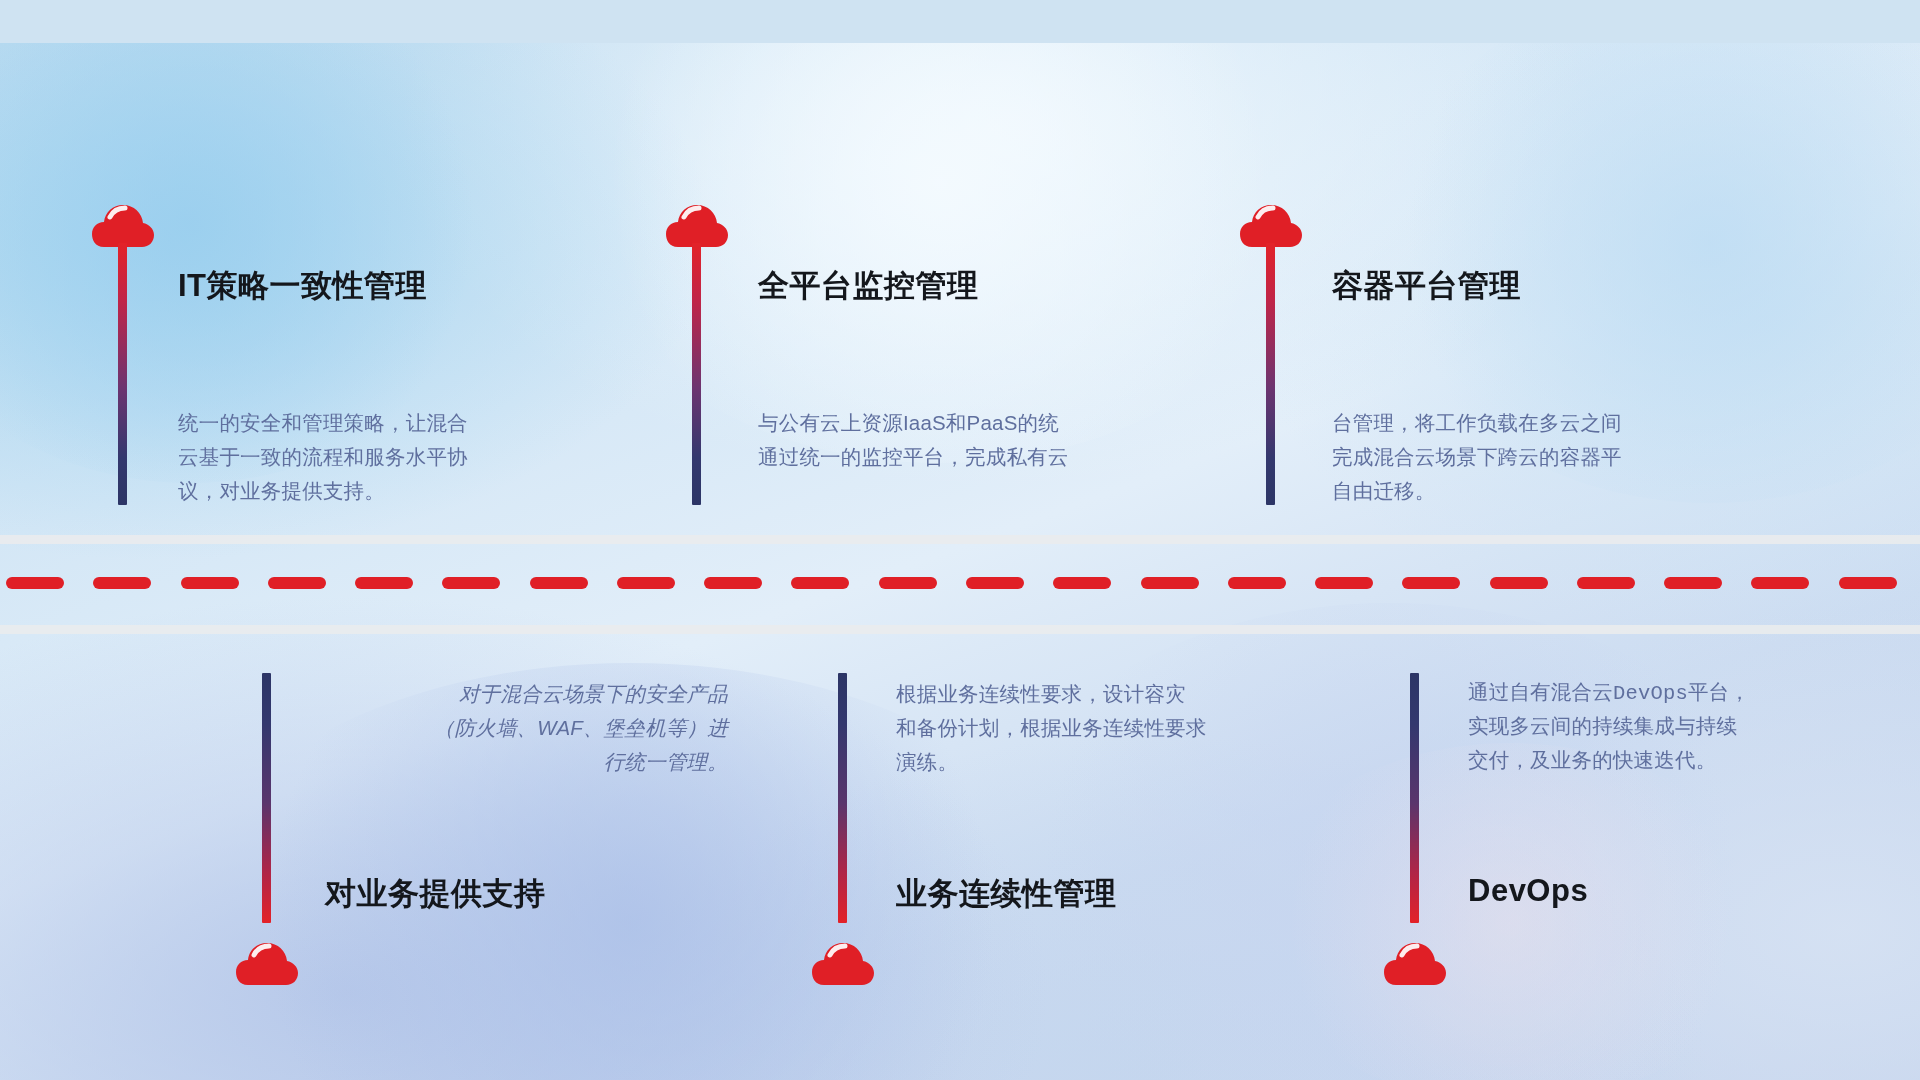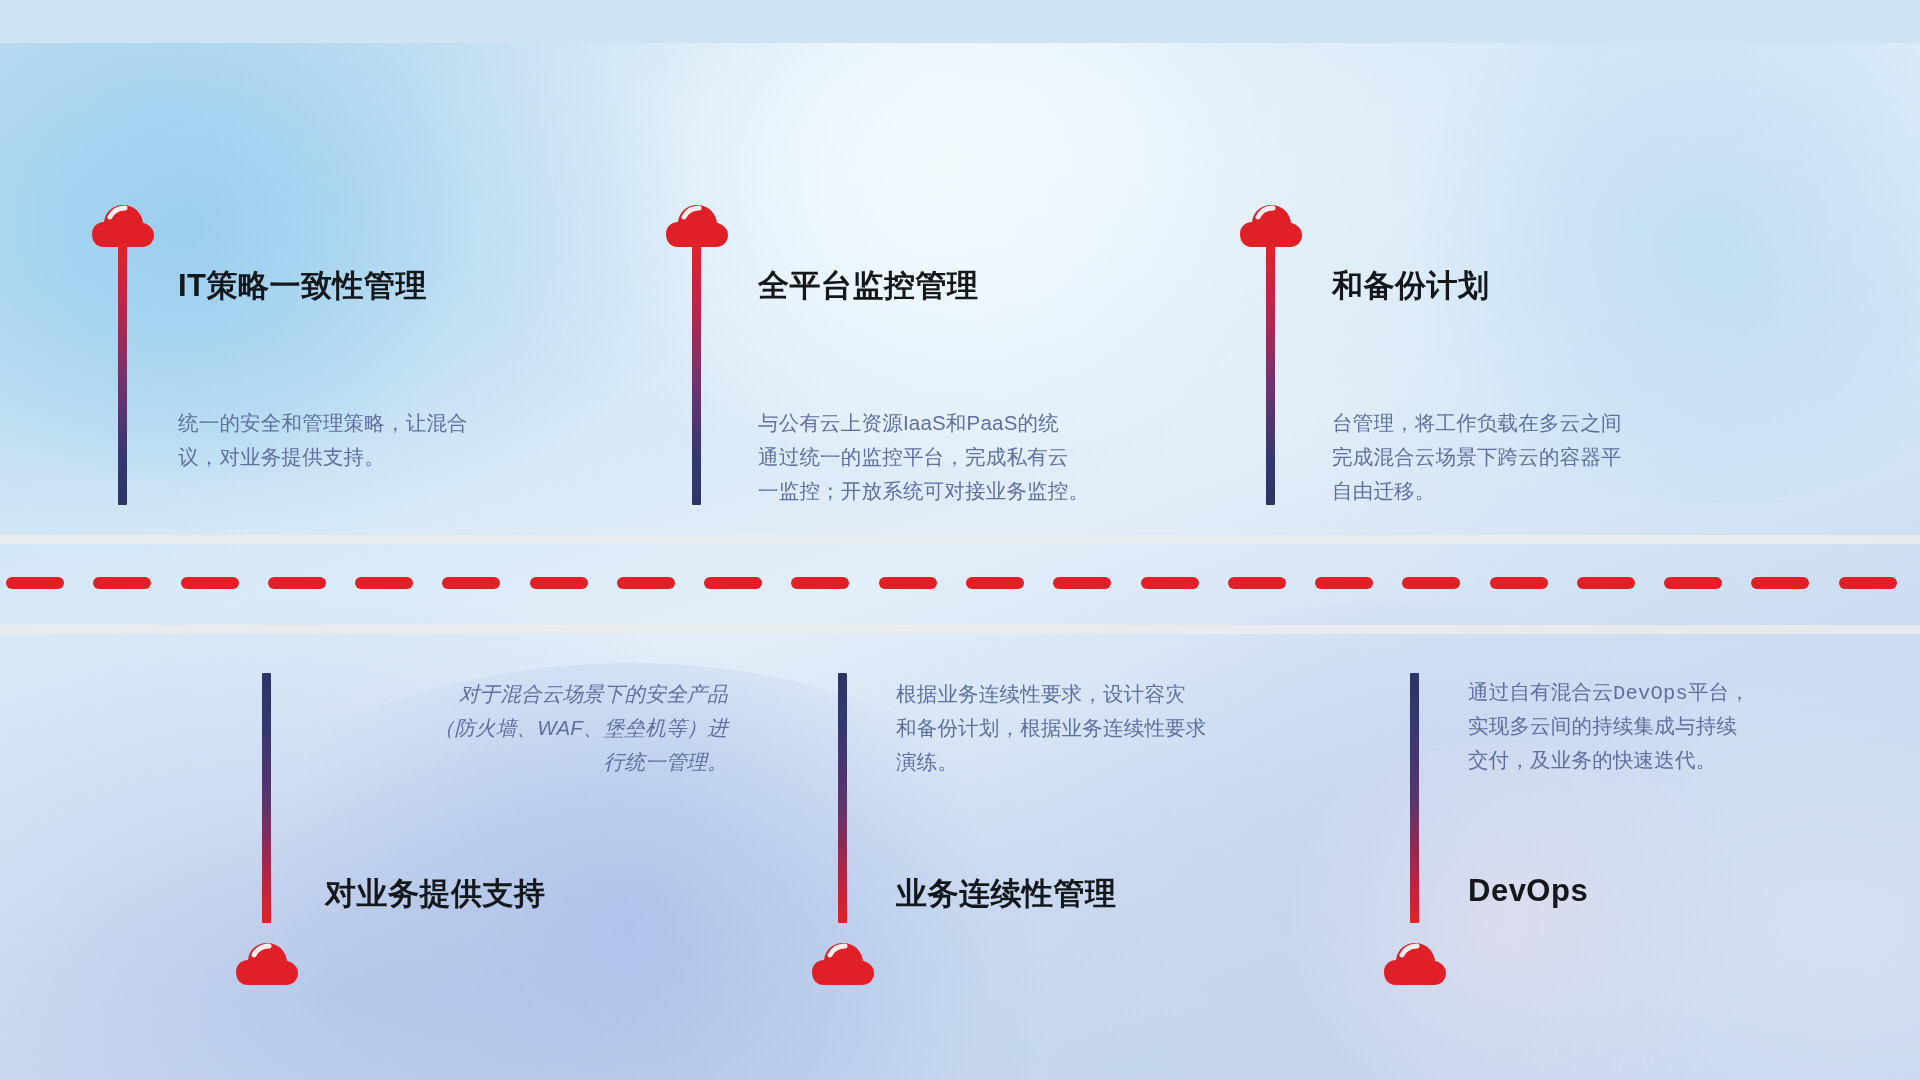--- a/index.html
+++ b/index.html
@@ -72,49 +72,49 @@
     <div class="cloud" style="left:92px;top:160px;">
       <svg viewBox="0 0 62 46">
           <path d="M12 44 C3 44 0 37 0 31 C0 24 5 19 12 19 C13 9 21 2 31 2 C42 2 50 10 51 20 C57 21 62 26 62 32 C62 39 57 44 50 44 Z" fill="#e01f26"></path>
           <path d="M18 14 C21 8 27 5 33 5" stroke="#ffffff" stroke-width="5" stroke-linecap="round" fill="none" opacity=".92"></path>
         </svg>
     </div>
     <div class="stem down" style="left:118px;top:200px;height:262px;"></div>
     <div class="title" style="left:178px;top:222px;">IT策略一致性管理</div>
     <div class="desc" style="left:178px;top:363px;width:420px;">
       <div>统一的安全和管理策略，让混合</div>
+      <div>云基于一致的流程和服务水平协</div>
       <div>议，对业务提供支持。</div>
     </div>
   </div>
 
   <div class="col">
     <div class="cloud" style="left:666px;top:160px;">
       <svg viewBox="0 0 62 46">
           <path d="M12 44 C3 44 0 37 0 31 C0 24 5 19 12 19 C13 9 21 2 31 2 C42 2 50 10 51 20 C57 21 62 26 62 32 C62 39 57 44 50 44 Z" fill="#e01f26"></path>
           <path d="M18 14 C21 8 27 5 33 5" stroke="#ffffff" stroke-width="5" stroke-linecap="round" fill="none" opacity=".92"></path>
         </svg>
     </div>
     <div class="stem down" style="left:692px;top:200px;height:262px;"></div>
     <div class="title" style="left:758px;top:222px;">全平台监控管理</div>
     <div class="desc" style="left:758px;top:363px;width:440px;">
       <div>与公有云上资源IaaS和PaaS的统</div>
       <div>通过统一的监控平台，完成私有云</div>
-      <div>一监控；开放系统可对接业务监控。</div>
     </div>
   </div>
 
   <div class="col">
     <div class="cloud" style="left:1240px;top:160px;">
       <svg viewBox="0 0 62 46">
           <path d="M12 44 C3 44 0 37 0 31 C0 24 5 19 12 19 C13 9 21 2 31 2 C42 2 50 10 51 20 C57 21 62 26 62 32 C62 39 57 44 50 44 Z" fill="#e01f26"></path>
           <path d="M18 14 C21 8 27 5 33 5" stroke="#ffffff" stroke-width="5" stroke-linecap="round" fill="none" opacity=".92"></path>
         </svg>
     </div>
     <div class="stem down" style="left:1266px;top:200px;height:262px;"></div>
-    <div class="title" style="left:1332px;top:222px;">和备份计划</div>
+    <div class="title" style="left:1332px;top:222px;">容器平台管理</div>
     <div class="desc" style="left:1332px;top:363px;width:420px;">
       <div>台管理，将工作负载在多云之间</div>
       <div>完成混合云场景下跨云的容器平</div>
       <div>自由迁移。</div>
     </div>
   </div>
 
   <div id="road" style="top:492px;">
     <div class="road-edge top"></div>
     <div class="road-dashes">

